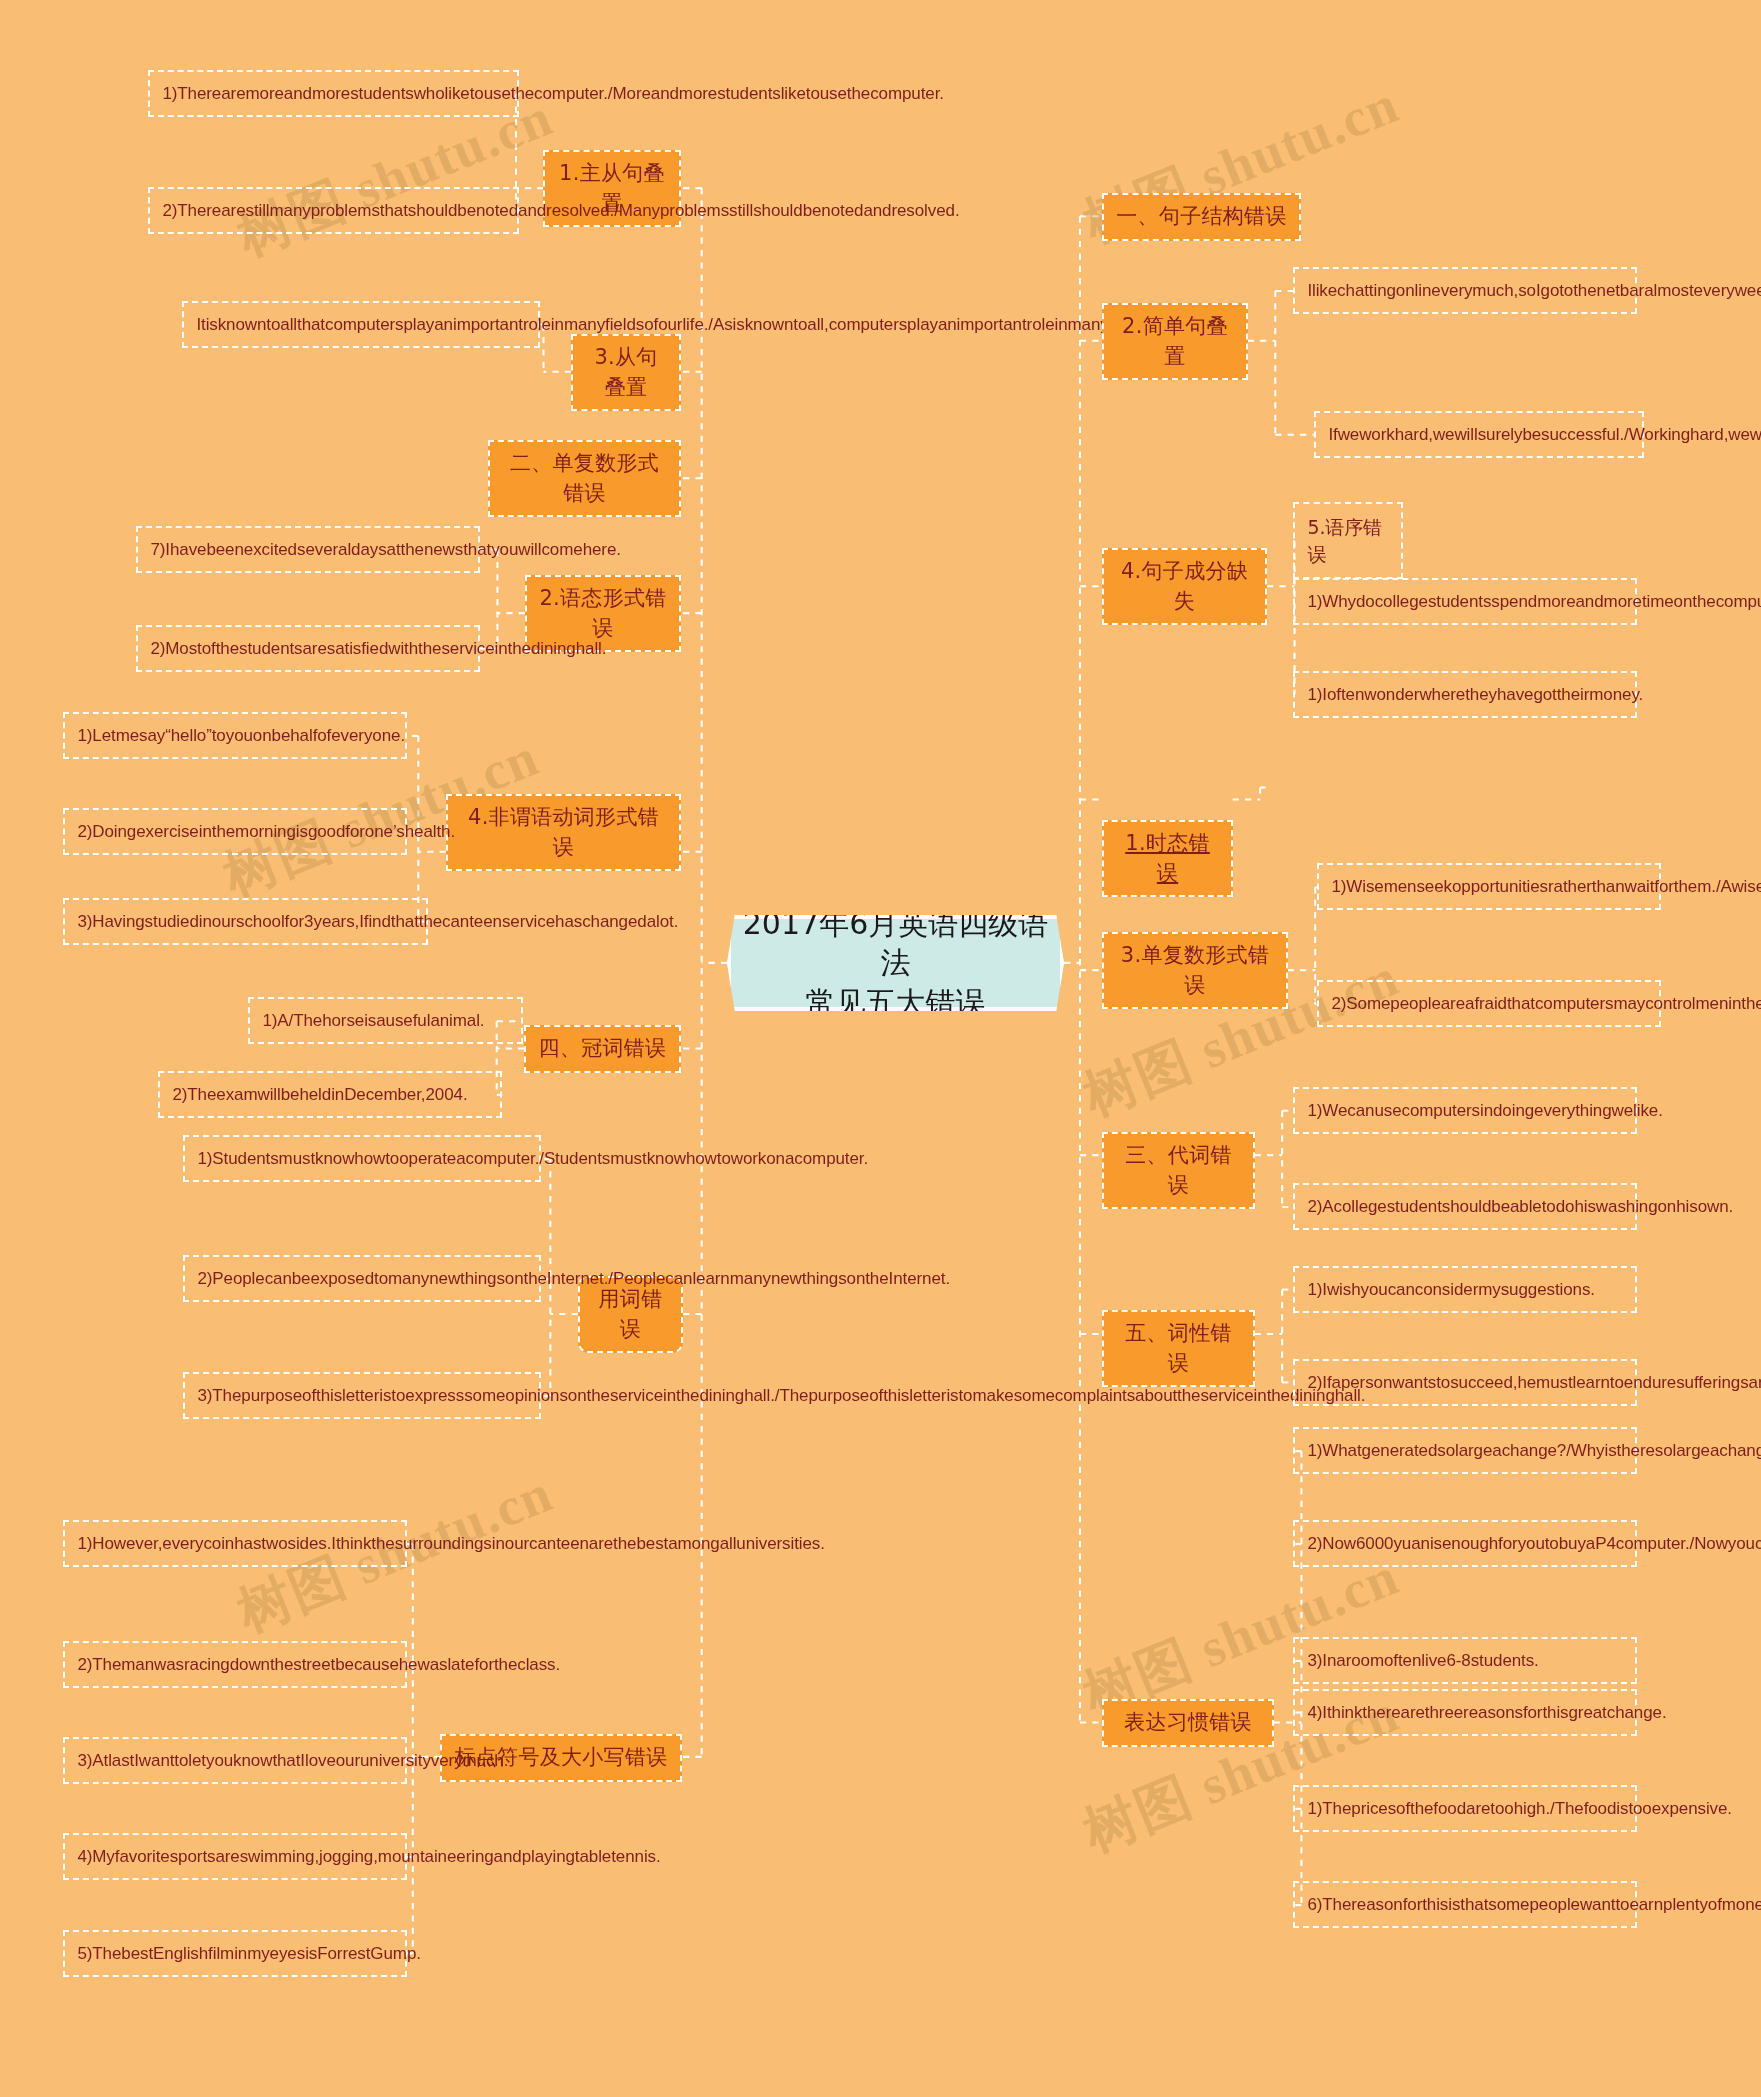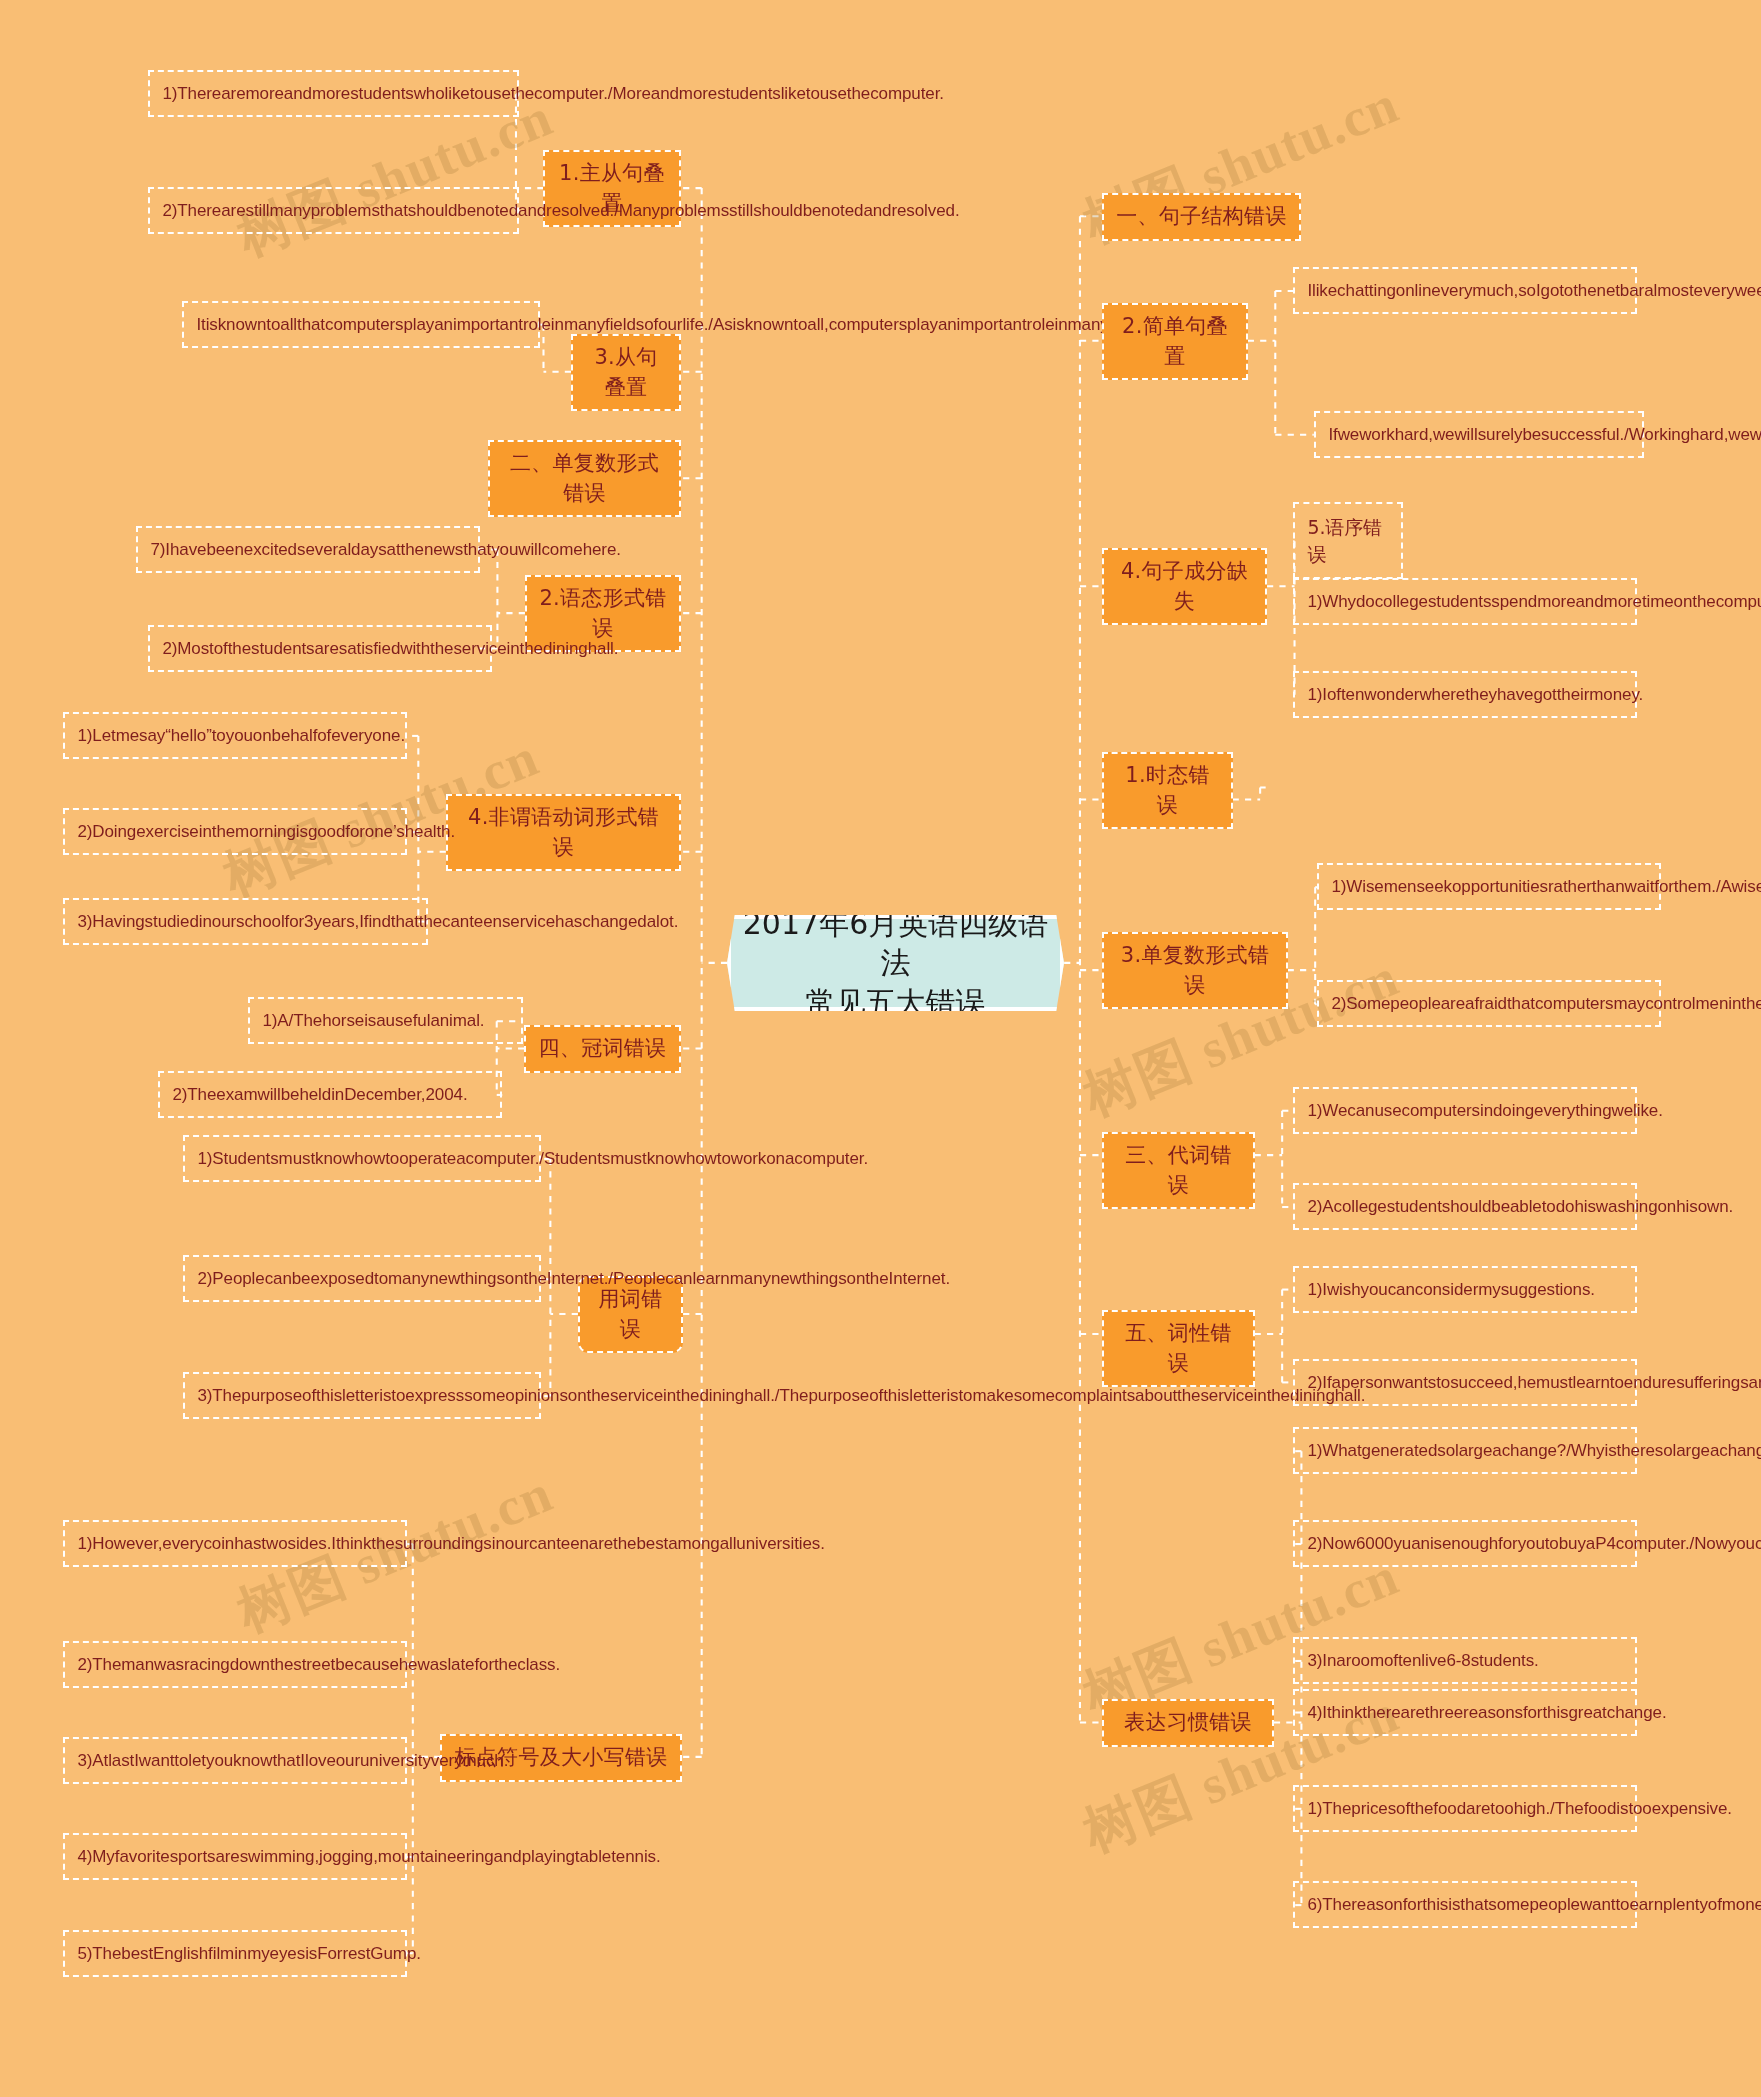--- a/index.html
+++ b/index.html
@@ -168,21 +168,21 @@
 常见五大错误</span>
     </div>
     <div class="node branch cn" style="left: 543px; top: 150px; width: 138px;">1.主从句叠置</div>
     <div class="node leaf" style="left: 148px; top: 70px; width: 371px;">1)Therearemoreandmorestudentswholiketousethecomputer./Moreandmorestudentsliketousethecomputer.</div>
     <div class="node leaf" style="left: 148px; top: 187px; width: 371px;">2)Therearestillmanyproblemsthatshouldbenotedandresolved./Manyproblemsstillshouldbenotedandresolved.</div>
     <div class="node branch cn" style="left: 571px; top: 334px; width: 110px;">3.从句叠置</div>
     <div class="node leaf" style="left: 182px; top: 301px; width: 358px;">Itisknowntoallthatcomputersplayanimportantroleinmanyfieldsofourlife./Asisknowntoall,computersplayanimportantroleinmanyfieldsofourlife.</div>
     <div class="node branch cn" style="left: 488px; top: 440px; width: 193px;">二、单复数形式错误</div>
     <div class="node branch cn" style="left: 525px; top: 575px; width: 156px;">2.语态形式错误</div>
     <div class="node leaf" style="left: 136px; top: 526px; width: 344px;">7)Ihavebeenexcitedseveraldaysatthenewsthatyouwillcomehere.</div>
-    <div class="node leaf" style="left: 148px; top: 625px; width: 344px;">2)Mostofthestudentsaresatisfiedwiththeserviceinthedininghall.</div>
+    <div class="node leaf" style="left: 136px; top: 625px; width: 344px;">2)Mostofthestudentsaresatisfiedwiththeserviceinthedininghall.</div>
     <div class="node branch cn" style="left: 446px; top: 794px; width: 235px;">4.非谓语动词形式错误</div>
     <div class="node leaf" style="left: 63px; top: 712px; width: 344px;">1)Letmesay“hello”toyouonbehalfofeveryone.</div>
     <div class="node leaf" style="left: 63px; top: 808px; width: 344px;">2)Doingexerciseinthemorningisgoodforone’shealth.</div>
     <div class="node leaf" style="left: 63px; top: 898px; width: 365px;">3)Havingstudiedinourschoolfor3years,Ifindthatthecanteenservicehaschangedalot.</div>
     <div class="node branch cn" style="left: 524px; top: 1025px; width: 157px;">四、冠词错误</div>
     <div class="node leaf" style="left: 248px; top: 997px; width: 275px;">1)A/Thehorseisausefulanimal.</div>
     <div class="node leaf" style="left: 158px; top: 1071px; width: 344px;">2)TheexamwillbeheldinDecember,2004.</div>
     <div class="node branch cn" style="left: 578px; top: 1276px; width: 105px; border-radius: 10px;">用词错误</div>
     <div class="node leaf" style="left: 183px; top: 1135px; width: 358px;">1)Studentsmustknowhowtooperateacomputer./Studentsmustknowhowtoworkonacomputer.</div>
     <div class="node leaf" style="left: 183px; top: 1255px; width: 358px;">2)PeoplecanbeexposedtomanynewthingsontheInternet./PeoplecanlearnmanynewthingsontheInternet.</div>
@@ -194,21 +194,21 @@
     <div class="node leaf" style="left: 63px; top: 1833px; width: 344px;">4)Myfavoritesportsareswimming,jogging,mountaineeringandplayingtabletennis.</div>
     <div class="node leaf" style="left: 63px; top: 1930px; width: 344px;">5)ThebestEnglishfilminmyeyesisForrestGump.</div>
     <div class="node branch cn" style="left: 1102px; top: 193px; width: 199px;">一、句子结构错误</div>
     <div class="node branch cn" style="left: 1102px; top: 303px; width: 146px;">2.简单句叠置</div>
     <div class="node leaf" style="left: 1293px; top: 267px; width: 344px;">Ilikechattingonlineverymuch,soIgotothenetbaralmosteveryweekend./Ilikechattingonlineverymuch.Igotothenetbaralmosteveryweekend.</div>
     <div class="node leaf" style="left: 1314px; top: 411px; width: 330px;">Ifweworkhard,wewillsurelybesuccessful./Workinghard,wewillsurelybesuccessful.</div>
     <div class="node branch cn" style="left: 1102px; top: 548px; width: 165px;">4.句子成分缺失</div>
     <div class="node leaf dashleaf-cn" style="left: 1293px; top: 502px; width: 110px;">5.语序错误</div>
     <div class="node leaf" style="left: 1293px; top: 578px; width: 344px;">1)Whydocollegestudentsspendmoreandmoretimeonthecomputer?</div>
     <div class="node leaf" style="left: 1293px; top: 671px; width: 344px;">1)Ioftenwonderwheretheyhavegottheirmoney.</div>
-    <div class="node branch cn" style="left: 1102px; top: 752px; width: 131px;">1.时态错误</div>
+    <div class="node branch cn" style="left: 1102px; top: 820px; width: 131px; text-decoration: underline;">1.时态错误</div>
     <div class="node branch cn" style="left: 1102px; top: 932px; width: 186px;">3.单复数形式错误</div>
     <div class="node leaf" style="left: 1317px; top: 863px; width: 344px;">1)Wisemenseekopportunitiesratherthanwaitforthem./Awisemanseeksopportunitiesratherthanwaitforthem.</div>
     <div class="node leaf" style="left: 1317px; top: 980px; width: 344px;">2)Somepeopleareafraidthatcomputersmaycontrolmeninthefuture.</div>
     <div class="node branch cn" style="left: 1102px; top: 1132px; width: 153px;">三、代词错误</div>
     <div class="node leaf" style="left: 1293px; top: 1087px; width: 344px;">1)Wecanusecomputersindoingeverythingwelike.</div>
     <div class="node leaf" style="left: 1293px; top: 1183px; width: 344px;">2)Acollegestudentshouldbeabletodohiswashingonhisown.</div>
     <div class="node branch cn" style="left: 1102px; top: 1310px; width: 153px;">五、词性错误</div>
     <div class="node leaf" style="left: 1293px; top: 1266px; width: 344px;">1)Iwishyoucanconsidermysuggestions.</div>
     <div class="node leaf" style="left: 1293px; top: 1359px; width: 344px;">2)Ifapersonwantstosucceed,hemustlearntoenduresufferingsandsetbacks.</div>
     <div class="node branch cn" style="left: 1102px; top: 1699px; width: 172px;">表达习惯错误</div>

